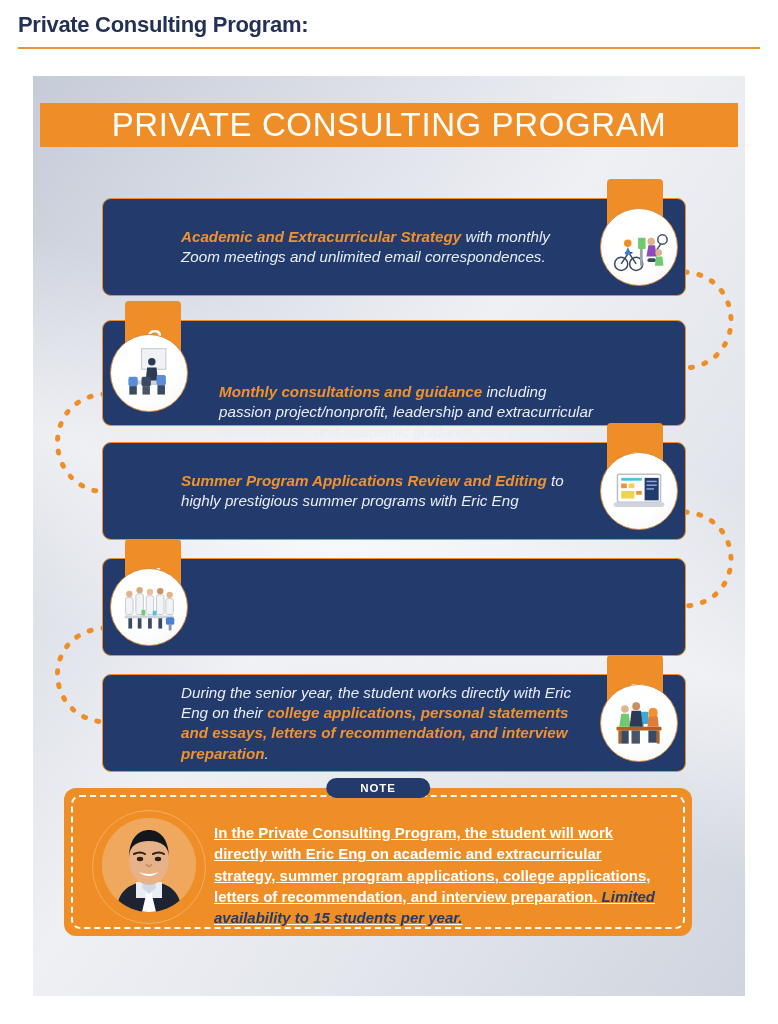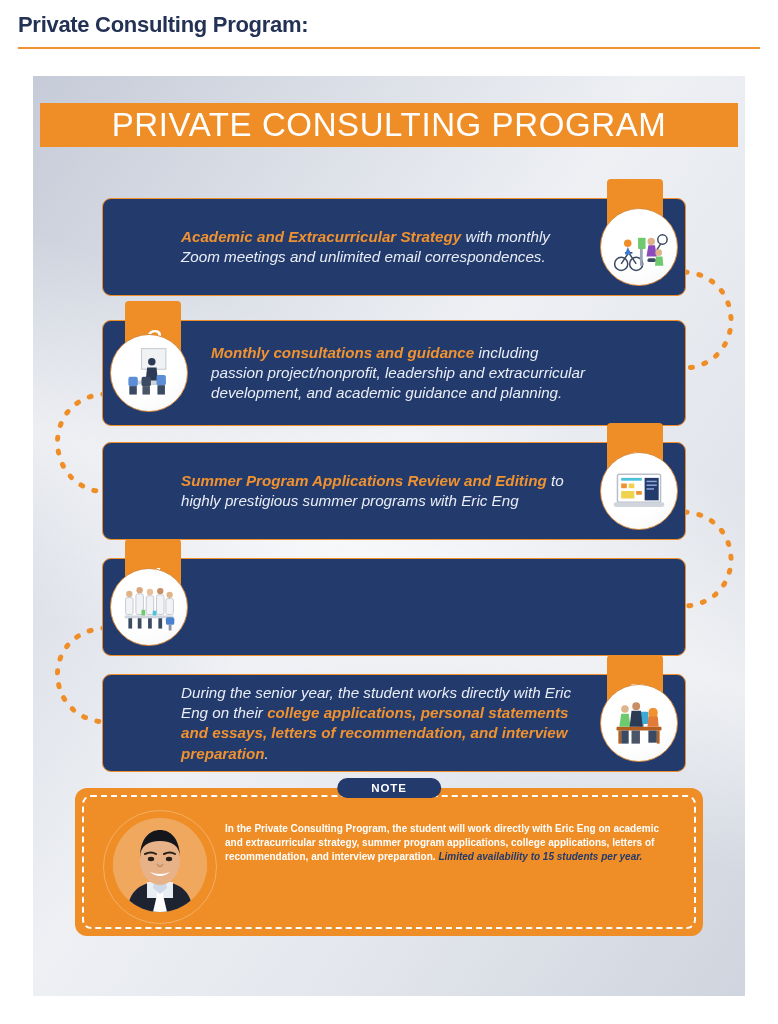--- a/index.html
+++ b/index.html
@@ -84,38 +84,38 @@
     z-index:4;
   }
   .step .pic svg{width:60px;height:60px;display:block;}
 
   
   #step1{left:69px;top:122px;width:584px;}
   #step1 .txt{left:78px;right:98px;}
   #step1 .pic{right:7px;}
 
   #step2{left:69px;top:244px;width:584px;height:106px;}
-  #step2 .txt{left:108px;right:92px;}
+  #step2 .txt{left:116px;right:92px;margin-top:39px;}
   #step2 .pic{left:7px;}
 
   #step3{left:69px;top:366px;width:584px;padding-left:24px;}
   #step3 .txt{left:78px;right:98px;}
   #step3 .pic{right:7px;}
 
   #step4{left:69px;top:482px;width:584px;}
   #step4 .txt{left:108px;right:92px;}
   #step4 .pic{left:7px;}
 
   #step5{left:69px;top:598px;width:584px;}
   #step5 .txt{left:78px;right:98px;}
   #step5 .pic{right:7px;}
 
   
   .note{
-    position:absolute;left:42px;top:712px;width:628px;height:148px;
+    position:absolute;left:31px;top:712px;width:628px;height:148px;
     background:#ef8e27;border-radius:12px;z-index:3;
   }
   .note-dash{
     position:absolute;left:7px;top:7px;right:7px;bottom:7px;
     border:2px dashed #ffffff;border-radius:9px;
     box-sizing:border-box;
   }
   .note-badge{
     position:absolute;left:50%;transform:translateX(-50%);top:-10px;
     background:#233a6c;color:#ffffff;
@@ -128,22 +128,23 @@
     border:1.5px solid rgba(255,255,255,.28);border-radius:50%;
   }
   .note-photo{
     position:absolute;left:38px;top:30px;width:94px;height:94px;
     border-radius:50%;overflow:hidden;z-index:2;
     background:#e8a35c;
   }
   .note-photo svg{width:94px;height:94px;display:block;}
   .note-body{
     position:absolute;left:150px;top:34px;right:26px;
-    color:#ffffff;font-size:10px;line-height:1.42;font-weight:bold;
+    color:#ffffff;font-size:15px;line-height:1.42;font-weight:bold;
     z-index:2;
+    text-decoration:underline;
   }
   .note-body .em{color:#233a6c;font-style:italic;font-weight:bold;}
   .note-body p{margin:0;}
   .note-body p + p{margin-top:13px;}
 </style>
 </head>
 <body>
 
 <div class="page">
 

